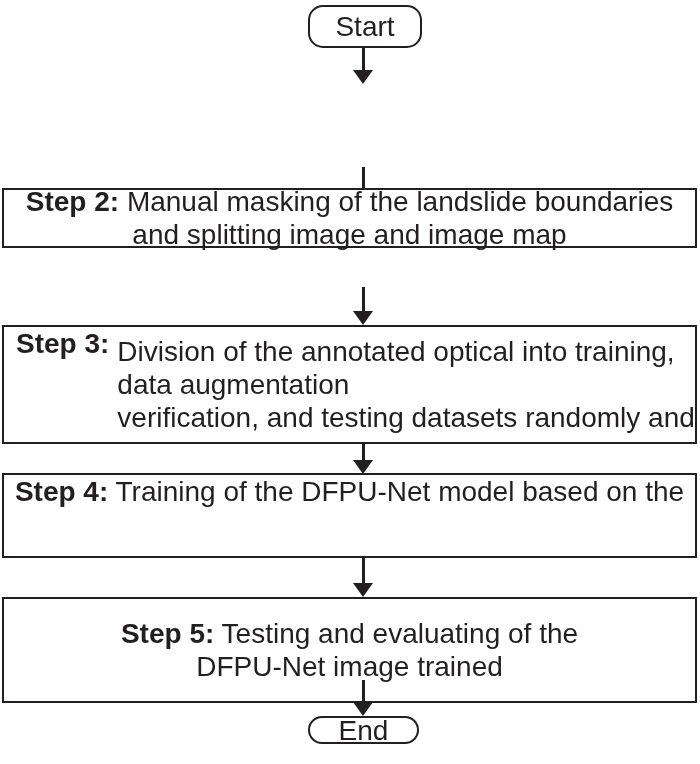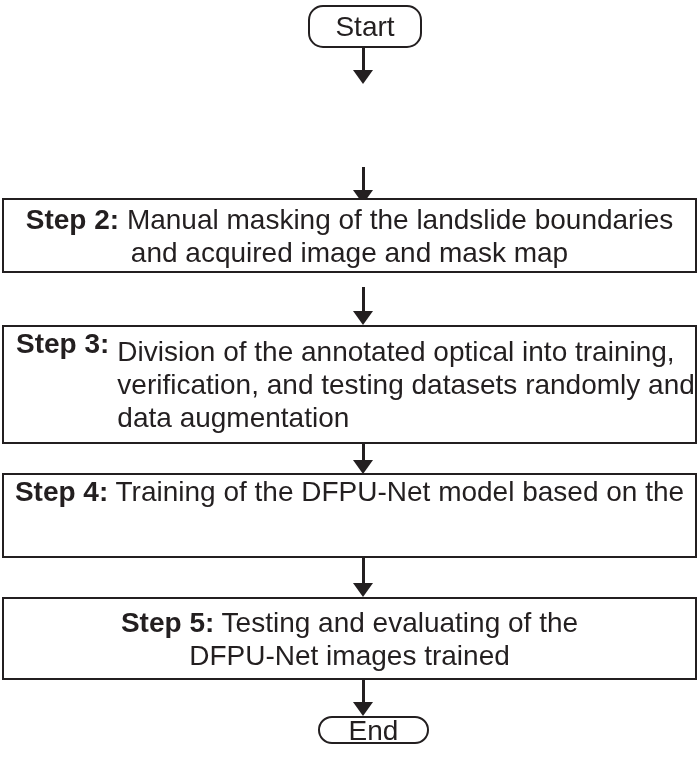--- a/index.html
+++ b/index.html
@@ -49,60 +49,60 @@
     <div class="shaft"></div>
     <div class="head"></div>
   </div>
 
 
   <div class="arrow" style="left:352px; top:167px; height:37px;">
     <div class="shaft"></div>
     <div class="head"></div>
   </div>
 
-  <div class="box step" style="top:198px; height:75px;">
+  <div class="box step" style="top:188px; height:60px;">
     <div class="tline"><span class="b">Step 2:</span> <span>Manual masking of the landslide boundaries</span></div>
-    <div class="tline">and acquired image and mask map</div>
+    <div class="tline">and splitting image and image map</div>
   </div>
 
   <div class="arrow" style="left:352px; top:287px; height:38px;">
     <div class="shaft"></div>
     <div class="head"></div>
   </div>
 
   <div class="box step hang" style="top:325px; height:119px;padding-left:12px;">
     <span class="b">Step 3:</span>
     <div class="lines">
       <div>Division of the annotated optical into training,</div>
+      <div>data augmentation</div>
       <div>verification, and testing datasets randomly and</div>
-      <div>data augmentation</div>
     </div>
   </div>
 
   <div class="arrow" style="left:352px; top:444px; height:30px;">
     <div class="shaft"></div>
     <div class="head"></div>
   </div>
 
   <div class="box step" style="top:473px; height:85px;justify-content:space-between;">
     <div class="tline"><span class="b">Step 4:</span> <span>Training of the DFPU-Net model based on the</span></div>
   </div>
 
   <div class="arrow" style="left:352px; top:558px; height:39px;">
     <div class="shaft"></div>
     <div class="head"></div>
   </div>
 
-  <div class="box step" style="top:597px; height:83px;">
+  <div class="box step" style="top:597px; height:106px;">
     <div class="tline"><span class="b">Step 5:</span> <span>Testing and evaluating of the</span></div>
-    <div class="tline">DFPU-Net images trained</div>
+    <div class="tline">DFPU-Net image trained</div>
   </div>
 
   <div class="arrow" style="left:352px; top:680px; height:36px;">
     <div class="shaft"></div>
     <div class="head"></div>
   </div>
 
-  <div class="box terminal" style="left:308px; top:716px; width:111px; height:28px;margin-left:10px;">
+  <div class="box terminal" style="left:308px; top:716px; width:111px; height:28px;">
     <div class="tline">End</div>
   </div>
 
 </div>
 
 </body></html>

